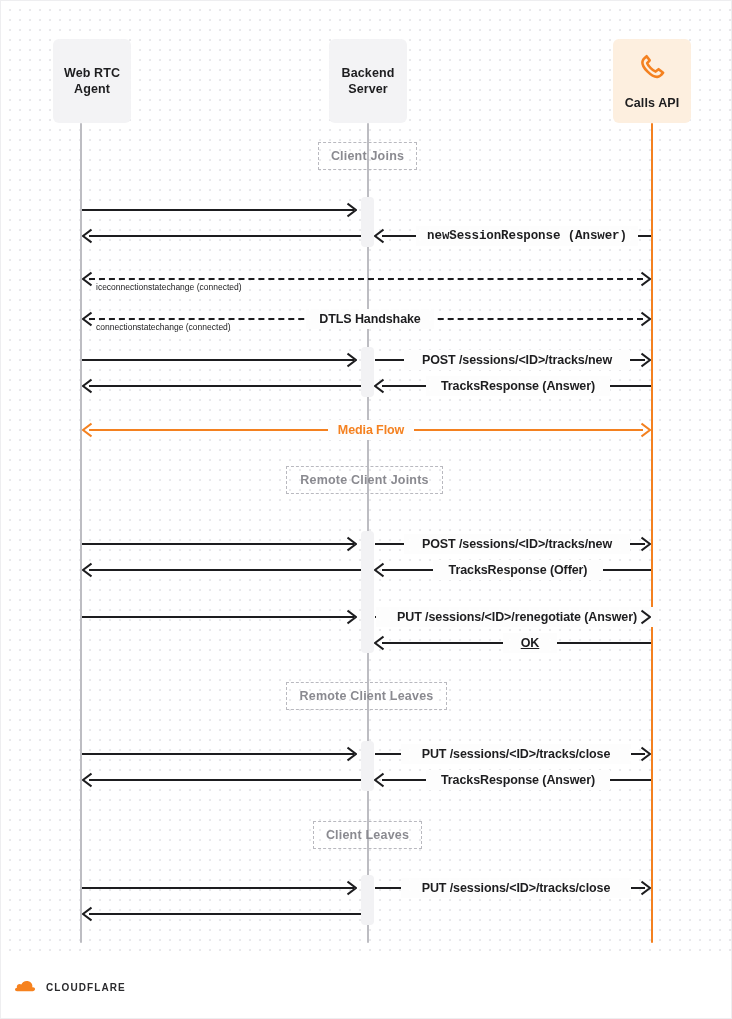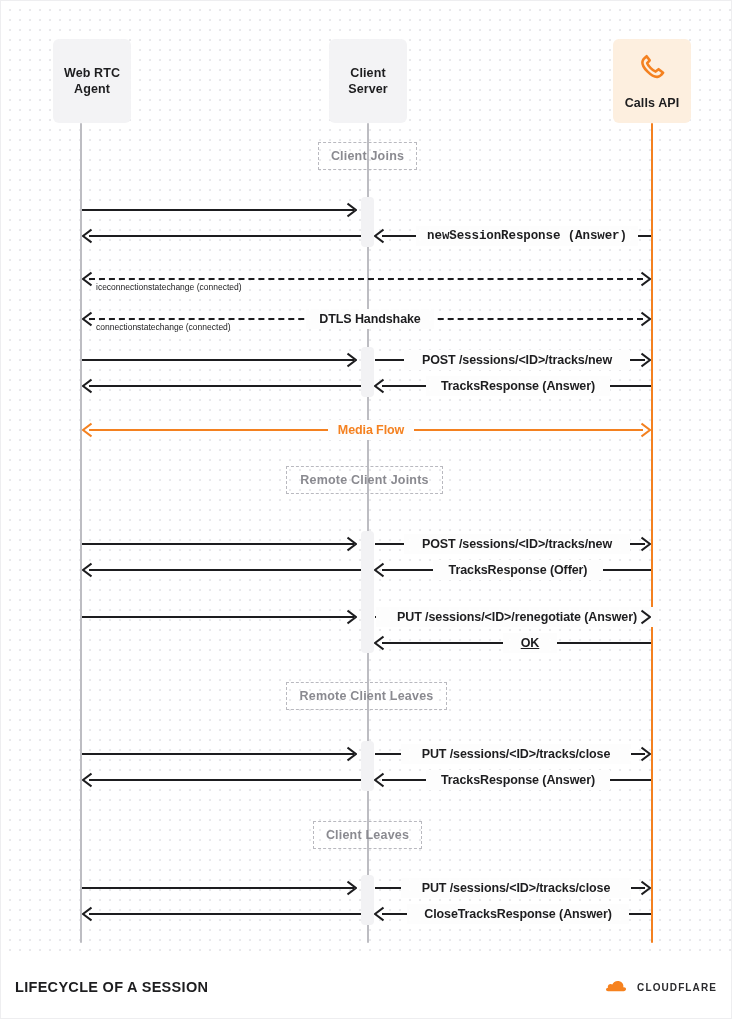--- a/index.html
+++ b/index.html
@@ -165,21 +165,21 @@
 
   <div class="actor actor-plain" style="left:52px; top:38px; width:78px; height:84px;">
     <div class="actor-label">
       <span>Web RTC</span><br>
       <span>Agent</span>
     </div>
   </div>
 
   <div class="actor actor-plain" style="left:328px; top:38px; width:78px; height:84px;">
     <div class="actor-label">
-      <span>Client</span><br>
+      <span>Backend</span><br>
       <span>Server</span>
     </div>
   </div>
 
   <div class="actor actor-accent" style="left:612px; top:38px; width:78px; height:84px;">
     <span class="phone-icon">
       <svg width="34" height="34" viewBox="0 0 34 34" aria-hidden="true">
         <g fill="none" stroke="#f48120" stroke-width="2.6" stroke-linecap="round" stroke-linejoin="round">
           <path d="M11.6 5.2 C9.2 7.0 7.6 8.9 7.4 11.0 C7.2 13.6 9.2 17.3 12.6 20.7
                    C16.0 24.1 19.8 26.1 22.4 25.9 C24.4 25.7 26.3 24.1 28.1 21.7
@@ -453,32 +453,22 @@
 
   <div class="msg" style="left:0; top:903px; width:732px;">
     <div class="line" style="left:88px; width:272px;"></div>
     <div class="head" style="left:81px;">
       <svg width="10" height="18" viewBox="0 0 10 18">
           <path d="M9.5 2.5 L1 9 L9.5 15.5" fill="none" stroke="#1d1d1f" stroke-width="2"></path>
         </svg>
     </div>
   </div>
 
-  <div class="msg" style="left:0; top:903px; width:732px;">
-    <div class="line" style="left:381px; width:269px;"></div>
-    <div class="caption" style="left:406px; width:212px;">CloseTracksResponse (Answer)</div>
-    <div class="head" style="left:373px;">
-      <svg width="10" height="18" viewBox="0 0 10 18">
-          <path d="M9.5 2.5 L1 9 L9.5 15.5" fill="none" stroke="#1d1d1f" stroke-width="2"></path>
-        </svg>
-    </div>
-  </div>
 
   <div id="footer">
-    <div id="footer-title">LIFECYCLE OF A SESSION</div>
     <div id="brand">
       <span>
         <svg width="26" height="13" viewBox="0 0 26 13" aria-hidden="true">
           <path d="M6.2 12.2 L17.6 12.2 C19.0 12.2 20.1 11.3 20.1 10.1
                    C20.1 9.0 19.2 8.2 18.0 8.2 L17.2 8.2
                    C17.3 7.8 17.4 7.4 17.4 7.0 C17.4 4.2 14.9 2.0 11.8 2.0
                    C9.2 2.0 7.0 3.5 6.3 5.6 C5.9 5.3 5.3 5.1 4.7 5.1
                    C3.1 5.1 1.8 6.3 1.8 7.8 C1.8 8.1 1.9 8.4 2.0 8.7
                    C0.8 8.8 0 9.6 0 10.6 C0 11.5 0.9 12.2 2.0 12.2 Z" fill="#f6821f"></path>
           <path d="M20.6 8.3 C20.5 8.3 20.4 8.3 20.3 8.3 C20.2 8.3 20.2 8.4 20.2 8.5

